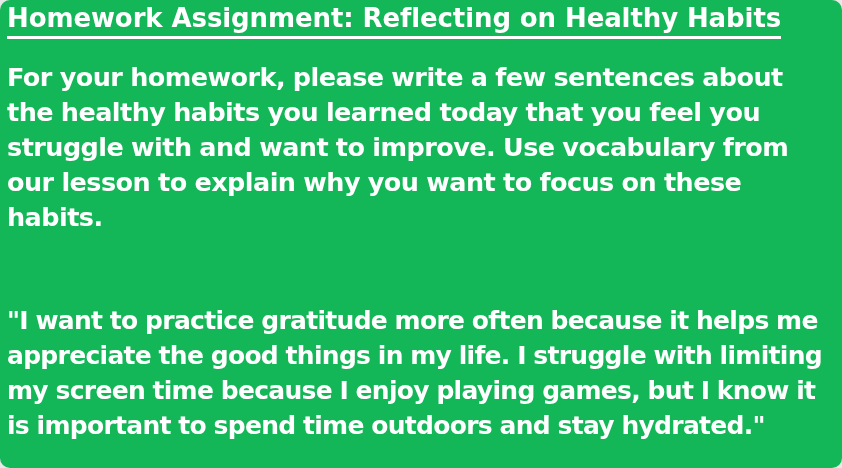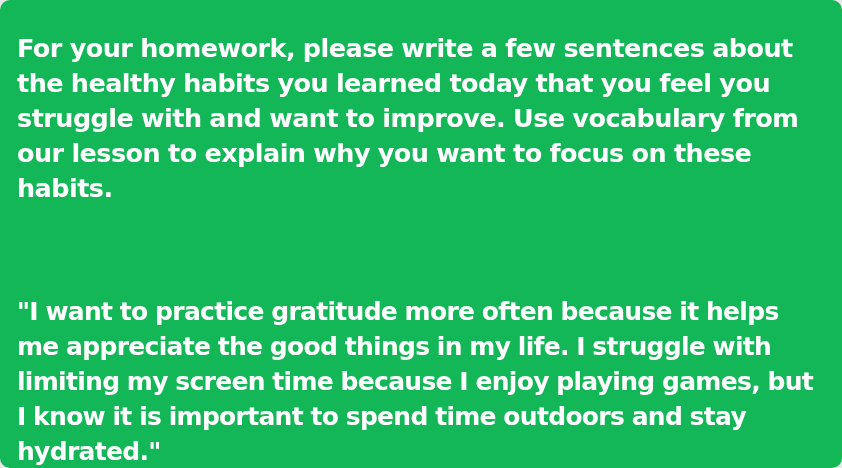--- a/index.html
+++ b/index.html
@@ -51,40 +51,41 @@
   }
 
   .para {
     color: #ffffff;
     font-family: "DejaVu Sans", sans-serif;
     font-weight: bold;
     font-size: 25.5px;
     line-height: 35px;
     letter-spacing: -0.55px;
     word-spacing: -0.5px;
-    margin: 10px;
+    margin: 0;
     padding: 0 0 0 1px;
   }
 
   .para.quote {
     font-size: 25px;
     line-height: 35px;
     letter-spacing: -0.7px;
   }
 
   .gap-1 { height: 21px; }
   .gap-2 { height: 35px; }
   .gap-3 { height: 33px; }
 </style>
 </head>
 <body>
 
 <div id="slide">
   <div id="content">
 
+    <div class="title">Homework Assignment: Reflecting on Healthy Habits</div>
 
     <div class="gap-1"></div>
 
     <p class="para">For your homework, please write a few sentences about the healthy habits you learned today that you feel you struggle with and want to improve. Use vocabulary from our lesson to explain why you want to focus on these habits.</p>
 
     <div class="gap-2"></div>
 
 
     <div class="gap-3"></div>
 

